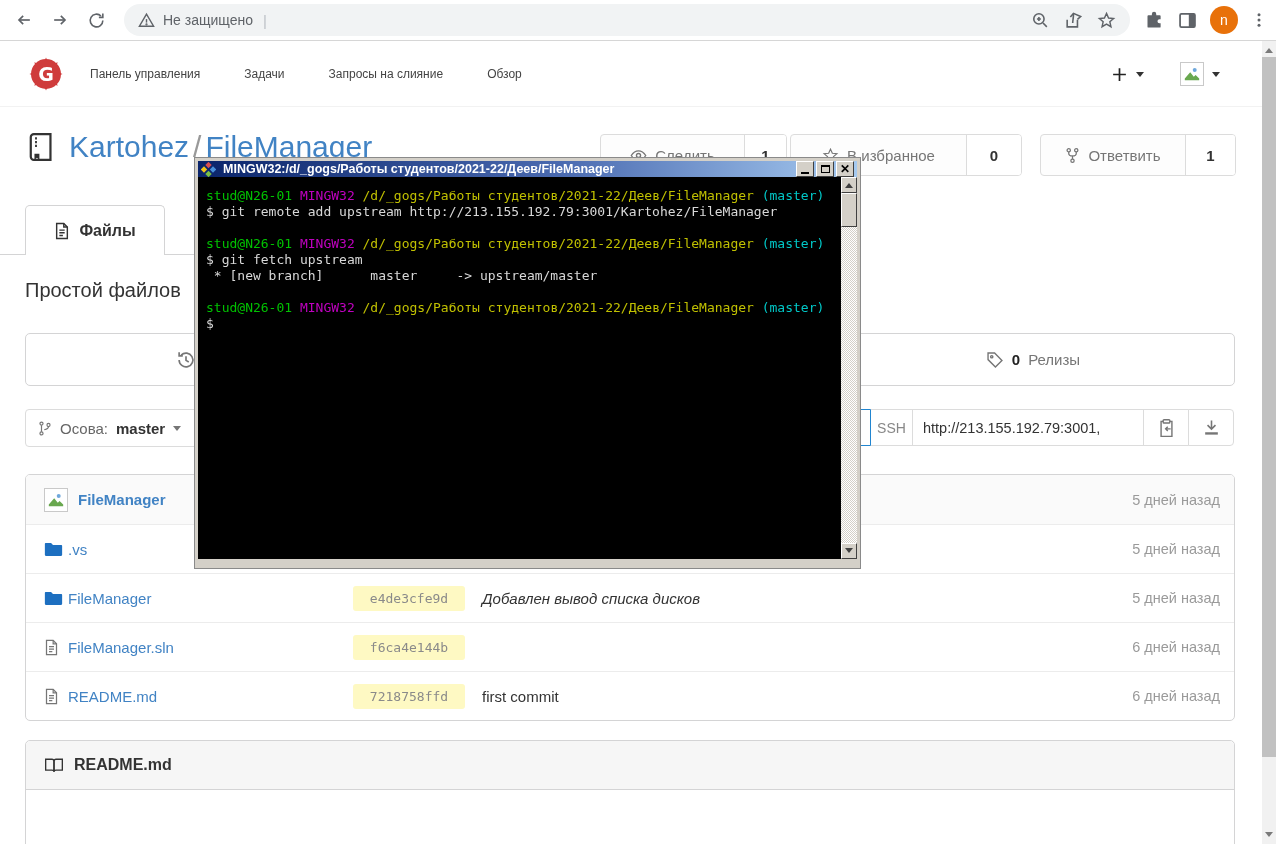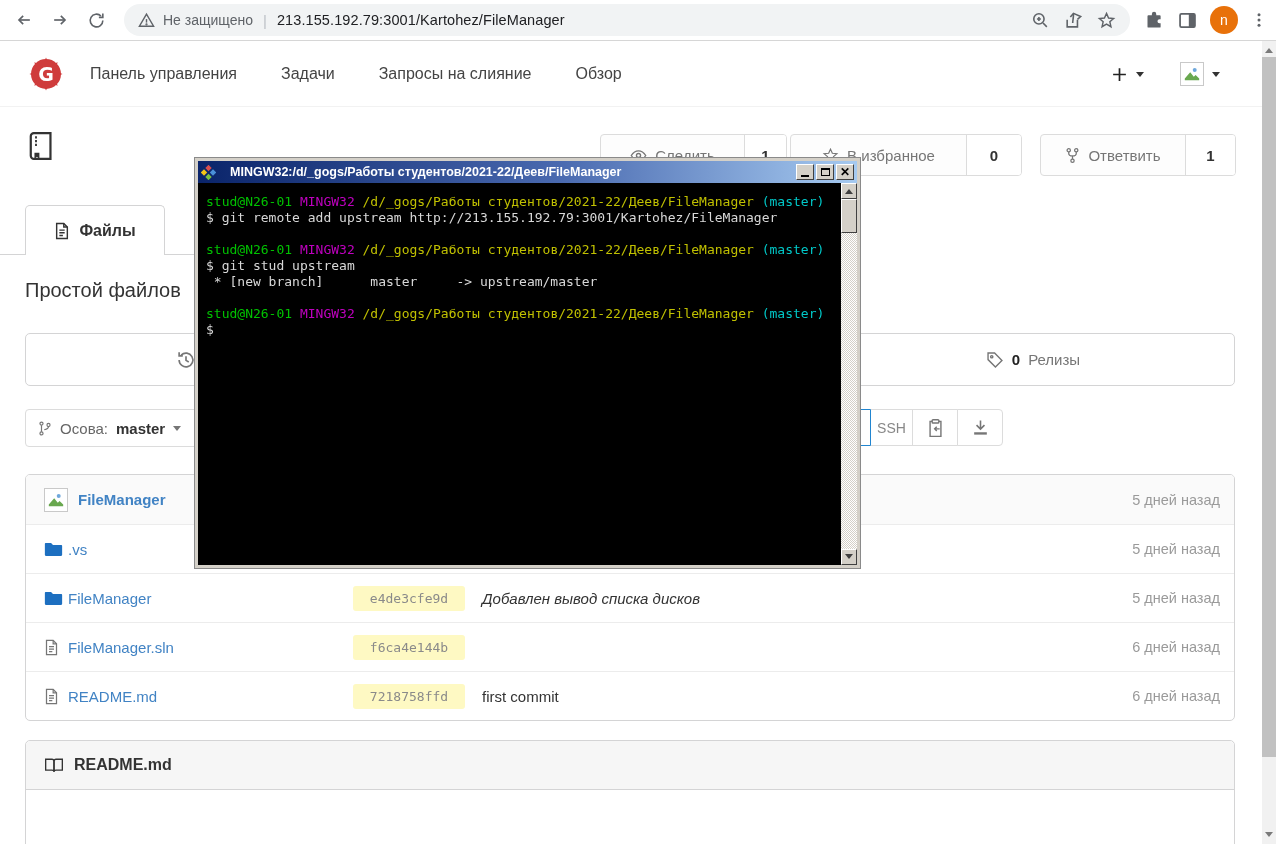--- a/index.html
+++ b/index.html
@@ -22,21 +22,21 @@
   .omni-right { display:flex; align-items:center; gap:14px; }
   .chrome-right { display:flex; align-items:center; gap:12px; margin-left:14px; }
   .avatar-n { width:28px; height:28px; border-radius:50%; background:#e8710a; color:#fff;
               display:flex; align-items:center; justify-content:center; font-size:14px; }
 
   
   .gnav { position:absolute; top:41px; left:0; width:1276px; height:66px; background:#fff;
           border-bottom:1px solid #f2f2f2; }
   .gogs-logo { position:absolute; left:28px; top:15px; width:36px; height:36px; }
   .gnav-items { position:absolute; left:90px; top:0; height:66px; display:flex; align-items:center; gap:44px;
-                font-size:16px; color:#444; }
+                font-size:12px; color:#444; }
   .gnav-item { cursor:pointer; }
   .gnav-right { position:absolute; right:56px; top:0; height:66px; display:flex; align-items:center; gap:36px; }
   .plus-wrap { display:flex; align-items:center; gap:8px; font-size:22px; color:#222; }
   .caret { width:0; height:0; border:4px solid transparent; border-top:5px solid #333; margin-top:4px; display:inline-block; }
   .broken-img { width:24px; height:24px; border:1px solid #c9c9c9; background:#fff; display:inline-flex;
                 align-items:center; justify-content:center; }
 
   
   .repo-title { position:absolute; left:25px; top:130px; display:flex; align-items:center; gap:14px;
                 font-size:30px; font-weight:400; }
@@ -111,22 +111,22 @@
   
   .pg-scroll { position:absolute; right:0; top:41px; width:14px; height:803px; background:#f1f1f1; z-index:95; }
   .pg-arrow { position:absolute; left:0; width:14px; height:15px; display:flex; align-items:center; justify-content:center; }
   .tri-up { width:0;height:0;border:4px solid transparent;border-bottom:5px solid #7a7a7a; }
   .tri-dn { width:0;height:0;border:4px solid transparent;border-top:5px solid #7a7a7a; }
   .pg-thumb { position:absolute; left:0; top:16px; width:14px; height:700px; background:#c1c1c1; }
 
   
   .term { position:absolute; left:195px; top:158px; width:665px; height:410px; background:#d4d0c8;
           padding:3px; z-index:40; box-shadow:0 0 0 1px #8a8a8a; }
-  .term-title { height:22px; background:linear-gradient(90deg,#0a246a,#4a6ab0 55%,#a6caf0);
-                display:flex; align-items:center; padding:0 3px; gap:14px; }
+  .term-title { height:16px; background:linear-gradient(90deg,#0a246a,#4a6ab0 55%,#a6caf0);
+                display:flex; align-items:center; padding:0 3px; gap:7px; }
   .term-title-text { color:#fff; font-size:12.5px; font-weight:bold; white-space:nowrap; overflow:hidden; flex:1; }
   .term-btns { display:flex; gap:2px; }
   .tbtn { width:18px; height:16px; background:#d4d0c8; border:1px solid; border-color:#fff #404040 #404040 #fff;
           display:flex; align-items:center; justify-content:center; cursor:pointer; }
   .glyph-min { width:8px; height:2px; background:#000; margin-top:8px; }
   .glyph-max { width:9px; height:8px; border:1px solid #000; border-top-width:2px; }
   .glyph-x { font-size:12px; font-weight:bold; color:#000; line-height:1; font-family:"Liberation Sans",sans-serif; }
   .term-body { position:relative; height:382px; background:#000; display:flex; }
   .term-text { flex:1; padding:11px 0 0 8px; font-family:"DejaVu Sans Mono", monospace;
                font-size:13px; line-height:16px; color:#d8d8d8; overflow:hidden; }
@@ -171,21 +171,20 @@
   <div class="omnibox">
     <span style="margin-right:8px;">
       <svg width="17" height="17" viewBox="0 0 24 24" fill="none" stroke="#5f6368" stroke-width="2">
           <path d="M12 3 2 20h20L12 3z"></path>
           <path d="M12 10v5"></path>
           <circle cx="12" cy="17.6" r="0.6" fill="#5f6368"></circle>
         </svg>
     </span>
     <span>Не защищено</span>
     <span class="omni-sep">|</span>
-    <span class="omni-url">213.155.192.79:3001/Kartohez/FileManager</span>
     <span class="omni-spacer"></span>
     <span class="omni-right">
       <span>
         <svg width="19" height="19" viewBox="0 0 24 24" fill="none" stroke="#5f6368" stroke-width="2">
             <circle cx="10" cy="10" r="6.5"></circle>
             <path d="M15.2 15.2 20 20"></path>
             <path d="M7.5 10h5M10 7.5v5"></path>
           </svg>
       </span>
       <span>
@@ -260,20 +259,21 @@
 </div>
 
 <div class="repo-title">
   <span>
     <svg width="30" height="32" viewBox="0 0 24 26" fill="none" stroke="#333" stroke-width="1.8">
         <path d="M7 2.5h13.5v21H7a2.5 2.5 0 0 1-2.5-2.5V5A2.5 2.5 0 0 1 7 2.5z"></path>
         <path d="M8 6h1.5M8 9h1.5M8 12h1.5"></path>
         <path d="M7.5 23.5v-5h4v5l-2-1.7z" fill="#333" stroke="none"></path>
       </svg>
   </span>
+  <span><a href="#">Kartohez</a><span class="repo-div">/</span><a href="#">FileManager</a></span>
 </div>
 
 <div class="act-group" id="watch-group">
   <span class="act-btn">
     <svg width="17" height="17" viewBox="0 0 20 20" fill="none" stroke="#767676" stroke-width="1.6">
         <path d="M1.5 10S5 4.5 10 4.5 18.5 10 18.5 10 15 15.5 10 15.5 1.5 10 1.5 10z"></path>
         <circle cx="10" cy="10" r="2.4"></circle>
       </svg>
     <span>Следить</span>
   </span>
@@ -340,20 +340,21 @@
       <circle cx="5" cy="18" r="2.2"></circle>
       <path d="M5 6.2v9.6M15 8.2c0 3-3 4-6 4.5"></path>
     </svg>
   <span>Осова:</span>
   <span class="branch-name">master</span>
   <span class="caret" style="border-top-color:#767676;"></span>
 </div>
 <div class="clone-bar">
   <span class="proto-http">HTTP</span>
   <span class="proto-ssh">SSH</span>
+  <input class="clone-input" readonly="" value="http://213.155.192.79:3001," style="">
   <span class="icon-btn">
     <svg width="19" height="20" viewBox="0 0 22 24" fill="none" stroke="#767676" stroke-width="1.7">
         <path d="M7 4H4.5v18h13V4H15"></path>
         <rect x="7" y="2" width="8" height="4" rx="1"></rect>
         <path d="M16 13h-6M12.5 10.5 10 13l2.5 2.5"></path>
       </svg>
   </span>
   <span class="icon-btn">
     <svg width="19" height="19" viewBox="0 0 24 24" fill="none" stroke="#767676" stroke-width="2">
         <path d="M12 3v10M7 9l5 5 5-5"></path>
@@ -470,21 +471,21 @@
           <span class="glyph-x">✕</span>
         </span>
     </span>
   </div>
   <div class="term-body">
     <div class="term-text">
       <div class="tline"><span class="tc-green">stud@N26-01</span> <span class="tc-magenta">MINGW32</span> <span class="tc-yellow">/d/_gogs/Работы студентов/2021-22/Деев/FileManager</span> <span class="tc-cyan">(master)</span></div>
       <div class="tline">$ git remote add upstream http://213.155.192.79:3001/Kartohez/FileManager</div>
       <div class="tline"></div>
       <div class="tline"><span class="tc-green">stud@N26-01</span> <span class="tc-magenta">MINGW32</span> <span class="tc-yellow">/d/_gogs/Работы студентов/2021-22/Деев/FileManager</span> <span class="tc-cyan">(master)</span></div>
-      <div class="tline">$ git stud upstream</div>
+      <div class="tline">$ git fetch upstream</div>
       <div class="tline"> * [new branch]      master     -&gt; upstream/master</div>
       <div class="tline"></div>
       <div class="tline"><span class="tc-green">stud@N26-01</span> <span class="tc-magenta">MINGW32</span> <span class="tc-yellow">/d/_gogs/Работы студентов/2021-22/Деев/FileManager</span> <span class="tc-cyan">(master)</span></div>
       <div class="tline">$</div>
     </div>
     <div class="term-scroll">
       <div class="ts-btn up">
           <span class="ts-tri-up"></span>
         </div>
       <div class="ts-thumb"></div>

